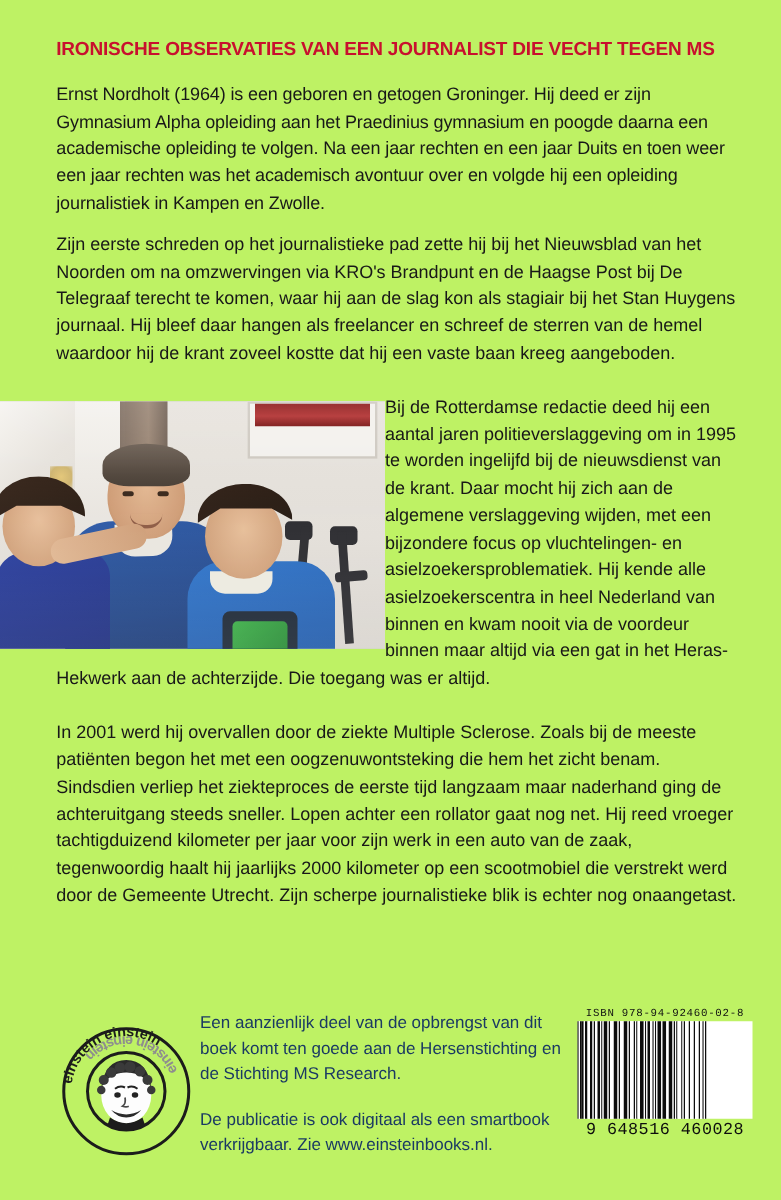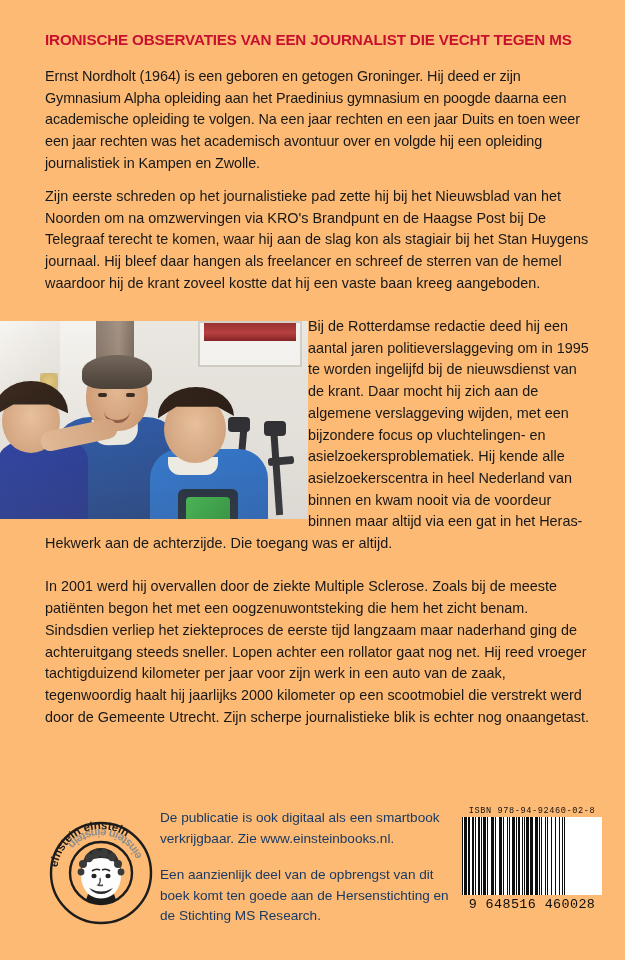--- a/index.html
+++ b/index.html
@@ -12,21 +12,21 @@
     height: 960px;
     position: relative;
     overflow: hidden;
     font-family: "Liberation Sans", sans-serif;
     color: #1c1c1c;
   }
 
   .page {
     position: absolute;
     inset: 0;
-    background: #fdba74;
+    background: #bef264;
   }
 
   
   .headline {
     position: absolute;
     left: 45px;
     top: 31px;
     width: 545px;
     font-size: 15.2px;
     font-weight: bold;
@@ -376,22 +376,22 @@
         <text font-family="'Liberation Sans', sans-serif" font-size="11.5" font-weight="bold" fill="#1c1c1c">
           <textPath href="#ringOuter" startOffset="2%">einstein einstein</textPath>
         </text>
         <text font-family="'Liberation Sans', sans-serif" font-size="11.5" font-weight="bold" fill="#8e8e8e">
           <textPath href="#ringInner" startOffset="6%">einstein einstein</textPath>
         </text>
       </svg>
     </div>
 
     <div class="footer-text">
+      <p>Een aanzienlijk deel van de opbrengst van dit boek komt ten goede aan de Hersenstichting en de Stichting MS Research.</p>
       <p>De publicatie is ook digitaal als een smartbook verkrijgbaar. Zie www.einsteinbooks.nl.</p>
-      <p>Een aanzienlijk deel van de opbrengst van dit boek komt ten goede aan de Hersenstichting en de Stichting MS Research.</p>
     </div>
 
     <div class="barcode-box">
       <div class="isbn-line">ISBN 978-94-92460-02-8</div>
       <div class="bars" id="bars">
           <i style="width: 1px;"></i>
           <i class="w" style="width: 1px;"></i>
           <i style="width: 1px;"></i>
           <i style="width: 2px;"></i>
           <i class="w" style="width: 1px;"></i>

